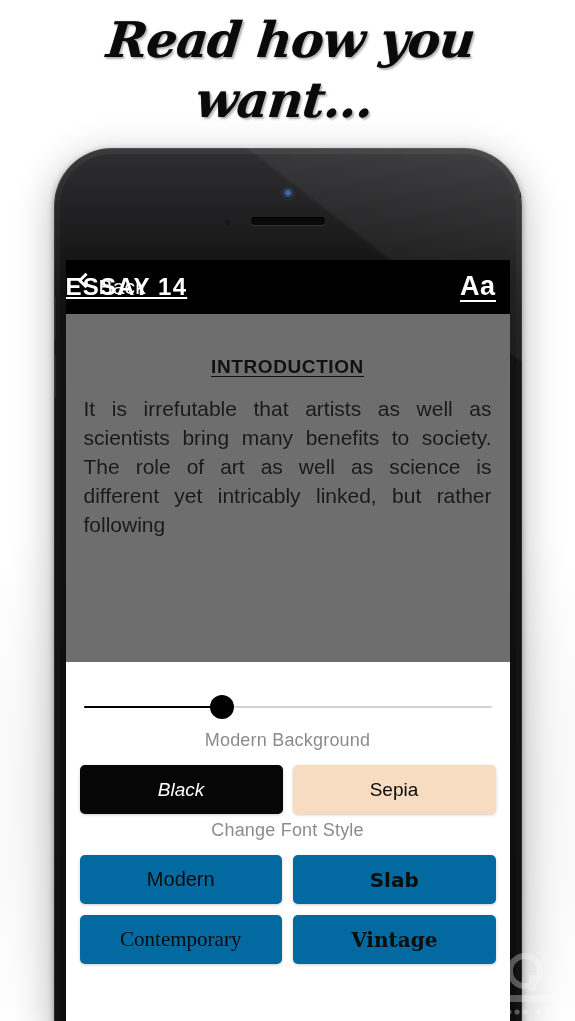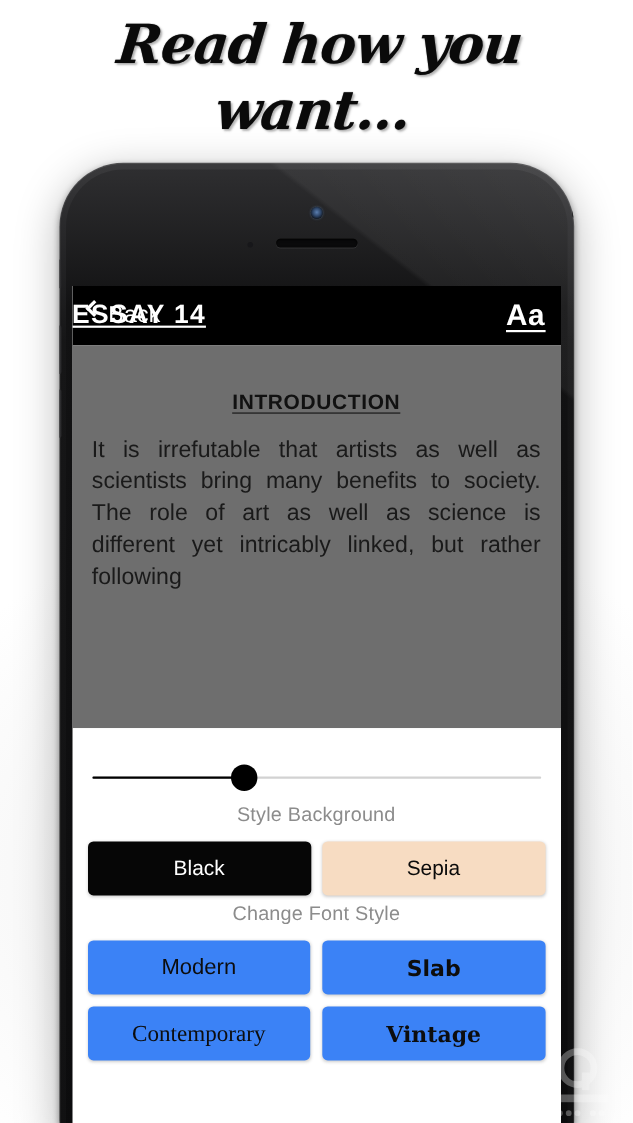--- a/index.html
+++ b/index.html
@@ -245,33 +245,33 @@
   .bg-btn {
     flex: 1;
     height: 49px;
     border-radius: 5px;
     display: flex;
     align-items: center;
     justify-content: center;
     font-size: 19px;
     box-shadow: 0 1px 3px rgba(0,0,0,0.20);
   }
-  .bg-black { background: #060606; color: #ffffff; }
+  .bg-black { background: #060606; color: #ffffff; font-style: italic; }
   .bg-white { background: #ffffff; color: #0b0b0b; }
   .bg-sepia { background: #f7dcc2; color: #0b0b0b; }
 
   .font-grid {
     display: grid;
     grid-template-columns: 1fr 1fr;
     gap: 11px 11px;
     margin-top: 14px;
   }
   .font-btn {
     height: 49px;
-    background: #3b82f6;
+    background: #0369a1;
     border-radius: 5px;
     display: flex;
     align-items: center;
     justify-content: center;
     font-size: 20px;
     color: #0d0d0d;
     box-shadow: 0 1px 3px rgba(0,0,0,0.20);
     text-align: right;
   }
   .f-modern      { font-family: "Liberation Sans", sans-serif; font-weight: 400; }
@@ -330,21 +330,21 @@
 
       <div class="panel">
 
 
         <div class="slider-wrap">
           <div class="track"></div>
           <div class="track-fill" style="width: 34%;"></div>
           <div class="thumb" style="left: 34%;"></div>
         </div>
 
-        <div class="panel-label">Style Background</div>
+        <div class="panel-label">Modern Background</div>
 
         <div class="bg-row">
           <div class="bg-btn bg-black" style="background: rgb(6, 6, 6); color: rgb(255, 255, 255);">Black</div>
           <div class="bg-btn bg-sepia" style="background: rgb(247, 220, 194); color: rgb(11, 11, 11);">Sepia</div>
         </div>
 
         <div class="panel-label label-spaced">Change Font Style</div>
 
         <div class="font-grid">
           <div class="font-btn f-modern">Modern</div>

